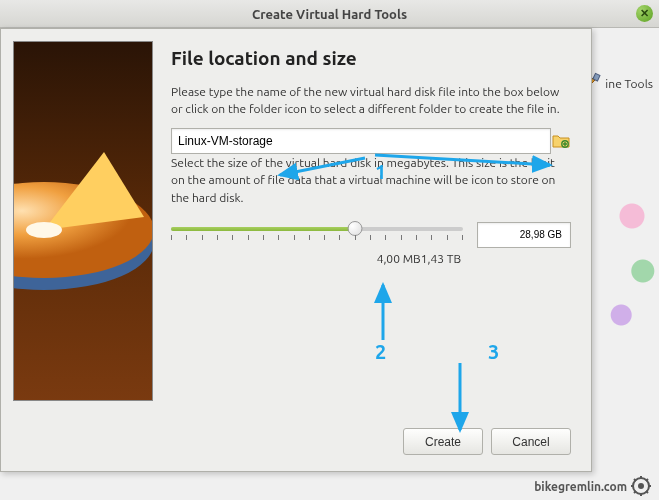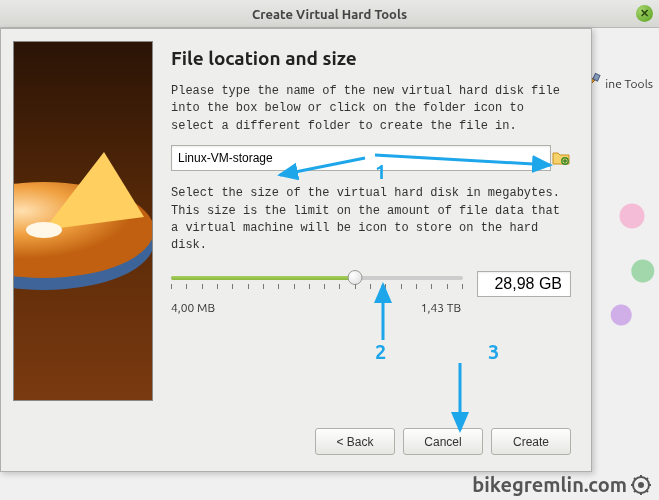--- a/index.html
+++ b/index.html
@@ -63,26 +63,25 @@
     color: #333;
     display: flex;
     flex-direction: column;
   }
   h2 {
     font-size: 19px;
     font-weight: bold;
     margin-bottom: 14px;
     color: #222;
   }
-  .desc { line-height: 1.45; margin-bottom: 10px; font-family: Liberation Mono, monospace; }
+  .desc { line-height: 1.45; margin-bottom: 10px; }
   .path-row {
     display: flex;
     align-items: center;
     gap: 0;
-    margin-bottom: 14px;
   }
   .path-input {
     flex: 1;
     height: 26px;
     padding: 3px 6px;
     font-size: 12px;
     border: 1px solid #b0b0aa;
     background: #fff;
     box-shadow: inset 0 1px 2px rgba(0,0,0,.08);
   }
@@ -126,25 +125,25 @@
   }
   .ticks span { width:1px; height:5px; background:#777; display:block;}
   .size-box {
     width: 94px;
     height: 26px;
     border: 1px solid #b0b0aa;
     background: #fff;
     box-shadow: inset 0 1px 2px rgba(0,0,0,.08);
     text-align: right;
     padding: 4px 8px;
-    font-size: 16px;
+    font-size: 10px;
   }
   .range-labels {
     display: flex;
-    justify-content: space-between;
+    justify-content: flex-end;
     font-size: 12px;
     margin-top: 4px;
     padding-right: 110px;
   }
   .buttons {
     margin-top: auto;
     display: flex;
     justify-content: flex-end;
     gap: 8px;
     padding-bottom: 4px;
@@ -167,21 +166,21 @@
   }
   .bg-deco {
     position:absolute; right:0; top:150px; width:54px; height:220px;
     background: radial-gradient(circle at 50% 30%, #f7b0d1 12px, transparent 13px),
                 radial-gradient(circle at 70% 55%, #8fd29a 11px, transparent 12px),
                 radial-gradient(circle at 30% 75%, #c9a0e8 10px, transparent 11px);
     opacity:.8;
   }
   .watermark {
     position:absolute; right:8px; bottom:4px;
-    font-weight:bold; color:#555; font-size:20px;
+    font-weight:bold; color:#555; font-size:12px;
     display:flex; align-items:center; gap:4px;
   }
   
   .anno { position:absolute; color:#1ea6ea; font-weight:bold; font-size:20px; pointer-events:none;}
   .arrow { position:absolute; pointer-events:none;}
 </style>
 </head>
 <body>
 
 <div class="titlebar">
@@ -268,23 +267,22 @@
         </div>
       </div>
       <input class="size-box" type="text" value="28,98 GB" style="">
     </div>
     <div class="range-labels">
       <span>4,00 MB</span>
       <span>1,43 TB</span>
     </div>
 
     <div class="buttons">
-      <button class="btn">&lt; Back</button>
+      <button class="btn">Create</button>
       <button class="btn">Cancel</button>
-      <button class="btn">Create</button>
     </div>
   </div>
 </div>
 
 <svg class="arrow" style="left:275px; top:125px;" width="300" height="60">
   <defs>
       <marker id="ah" markerWidth="8" markerHeight="8" refX="6" refY="3" orient="auto">
     <path d="M0 0 L7 3 L0 6 Z" fill="#1ea6ea"></path>
       </marker>
     </defs>

